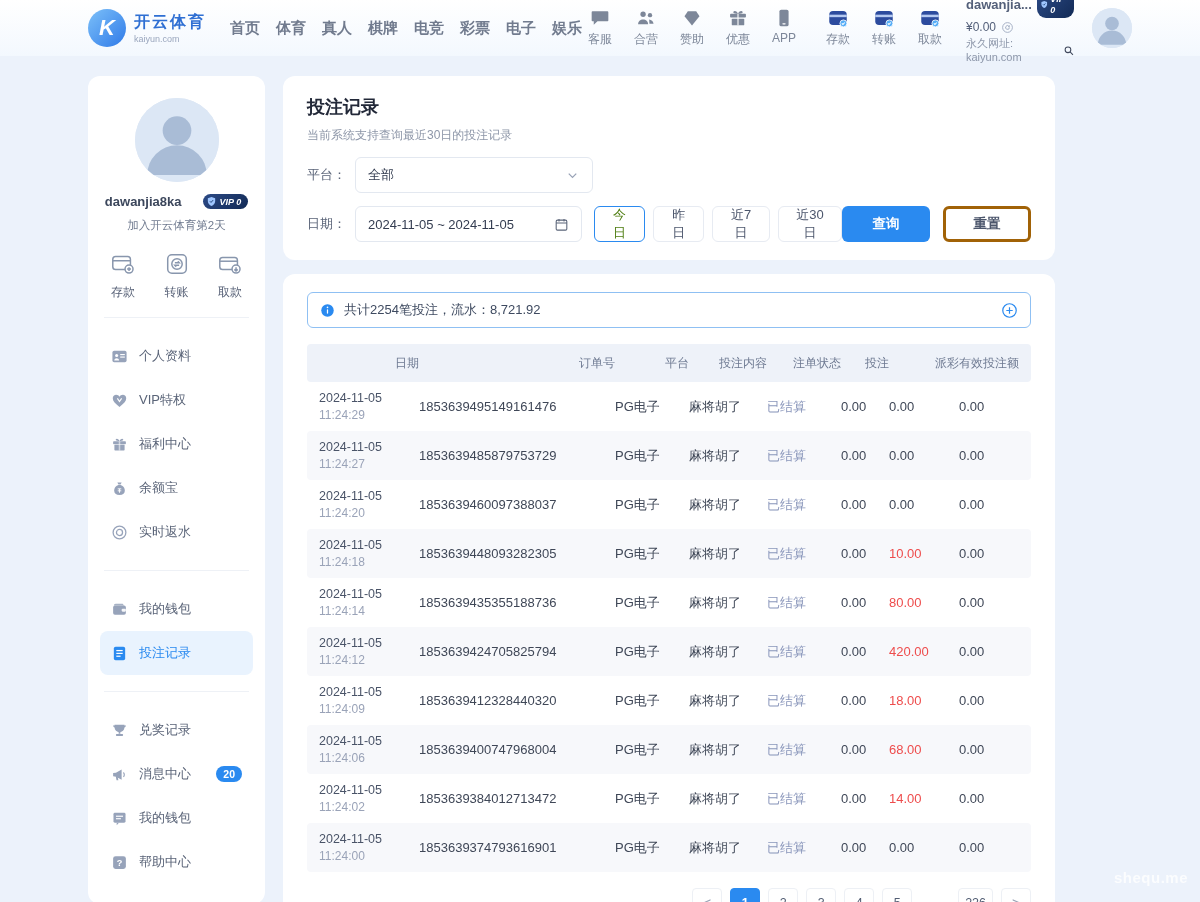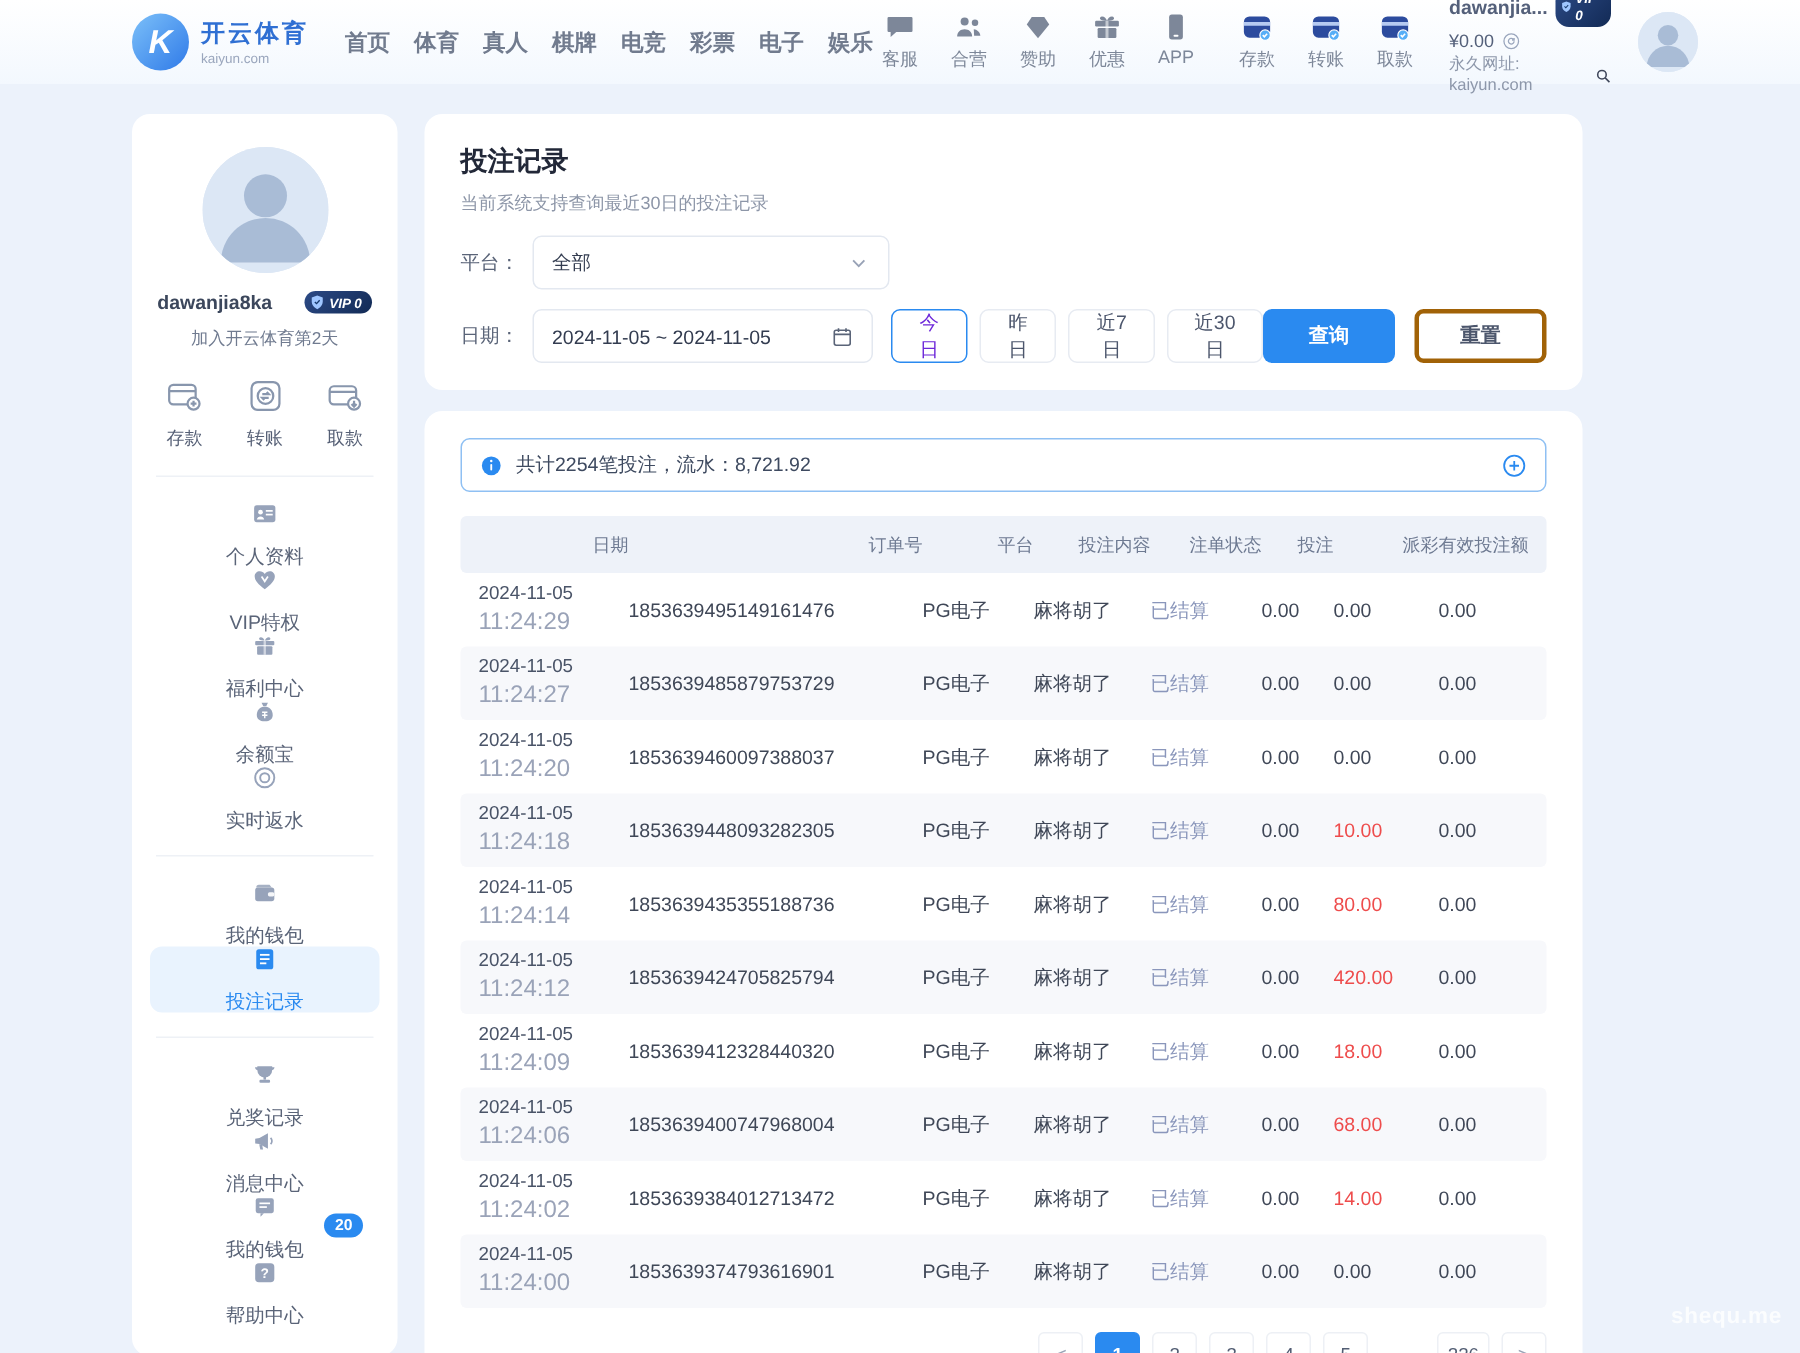--- a/index.html
+++ b/index.html
@@ -53,21 +53,21 @@
   .p-name{ font-size:13px; color:#3c475c; font-weight:700;
     display:flex; justify-content:center; align-items:center; gap:22px; margin-top:12px;}
   .p-join{ font-size:11.5px; color:#707b90; margin-top:9px;}
   .p-actions{ display:flex; justify-content:space-between; padding:0 10px; margin-top:18px;}
   .p-act{ display:flex; flex-direction:column; align-items:center; gap:7px; cursor:pointer;}
   .p-act .ic{ width:26px; height:26px; color:#8896ad;}
   .p-act .ic svg{width:100%;height:100%;}
   .p-act .lb{ font-size:12px; color:#555f75;}
   .divider{ height:1px; background:#eef1f6; margin:16px 4px;}
   .side-item{ display:flex; align-items:center; gap:11px; height:44px;
-    padding:0 11px; border-radius:8px; font-size:13px; color:#5a6478; cursor:pointer;flex-direction:column;}
+    padding:0 11px; border-radius:8px; font-size:13px; color:#5a6478; cursor:pointer;}
   .side-item .s-ic{ width:17px; height:17px; color:#97a3ba; flex:0 0 auto;}
   .side-item .s-ic svg{width:100%;height:100%;}
   .side-item.active{ background:#e9f3fe; color:#2a8af0;}
   .side-item.active .s-ic{ color:#2a8af0;}
   .side-badge{ margin-left:auto; background:#2a8af0; color:#fff; border-radius:9px;
     font-size:10.5px; padding:2px 7px; font-weight:700;}
   
   main{ flex:1; min-width:0;}
   .card{ background:#fff; border-radius:12px;}
   .filter-card{ padding:19px 24px 18px; margin-bottom:14px;}
@@ -78,21 +78,21 @@
   .select{ width:238px; height:36px; border:1px solid #e3e8f0; border-radius:6px;
     display:flex; align-items:center; justify-content:space-between;
     padding:0 12px; font-size:13px; color:#333c50; cursor:pointer; background:#fff;}
   .select .ic{ width:15px; height:15px; color:#98a2b6;}
   .select .ic svg{width:100%;height:100%;}
   .select.date .ic{ color:#5a6478;}
   .ranges{ display:flex; gap:8px; margin-left:12px;}
   .range-btn{ min-width:50px; height:36px; padding:0 13px; border:1px solid #e7ebf2;
     border-radius:6px; background:#fff; font-size:13px; color:#4c566c;
     display:flex; align-items:center; justify-content:center; cursor:pointer;}
-  .range-btn.active{ border-color:#2a8af0; color:#6d28d9;}
+  .range-btn.active{ border-color:#2a8af0; color:#4d7c0f;}
   .f-actions{ margin-left:auto; display:flex; gap:13px;justify-content:flex-end;}
   .btn{ width:88px; height:36px; border-radius:6px; font-size:13.5px; font-weight:600;
     display:flex; align-items:center; justify-content:center; cursor:pointer; border:none;
     font-family:inherit;}
   .btn-primary{ background:#2a8af0; color:#fff;}
   .btn-plain{ background:#fff; border:3px solid #a16207; color:#4c566c;}
   
   .table-card{ padding:18px 24px 20px; min-height:628px; position:relative;}
   .info-bar{ height:36px; border:1px solid #8fc0f3; border-radius:6px;
     display:flex; align-items:center; gap:9px; padding:0 12px; background:#fff;}
@@ -103,21 +103,21 @@
   .ib-plus svg{width:100%;height:100%;}
   .tbl{ margin-top:16px;}
   .tbl-head,.tbl-row{ display:grid;
     grid-template-columns:100px 196px 74px 78px 74px 48px 70px 1fr;
     align-items:center; padding:0 12px;}
   .tbl-head{ height:38px; background:#eef2f9; border-radius:4px;
     font-size:12px; color:#6e7a92;text-align:right;}
   .tbl-row{ height:49px; font-size:13px; color:#3f4757;}
   .tbl-row:nth-child(even){ background:#f7f8fb; border-radius:4px;}
   .c-date .d1{ font-size:12.5px; color:#4a5468; line-height:1.35;}
-  .c-date .d2{ font-size:16px; color:#9aa3b8; line-height:1.35;}
+  .c-date .d2{ font-size:12px; color:#9aa3b8; line-height:1.35;}
   .c-status{ color:#8a96bb;}
   .c-red{ color:#ee4c4c;}
   
   .pagination{ display:flex; gap:8px; justify-content:flex-end; margin-top:16px;}
   .pg{ min-width:30px; height:30px; padding:0 6px; border-radius:4px;
     display:flex; align-items:center; justify-content:center;
     font-size:12.5px; color:#525d73; background:#fff; border:1px solid #edf0f5; cursor:pointer;}
   .pg.arrow{ color:#9aa3b6; font-size:14px;}
   .pg.active{ background:#2a8af0; border-color:#2a8af0; color:#fff; font-weight:700;}
   .pg.ellipsis{ border:none; background:transparent; color:#8a93a6; cursor:default;}

